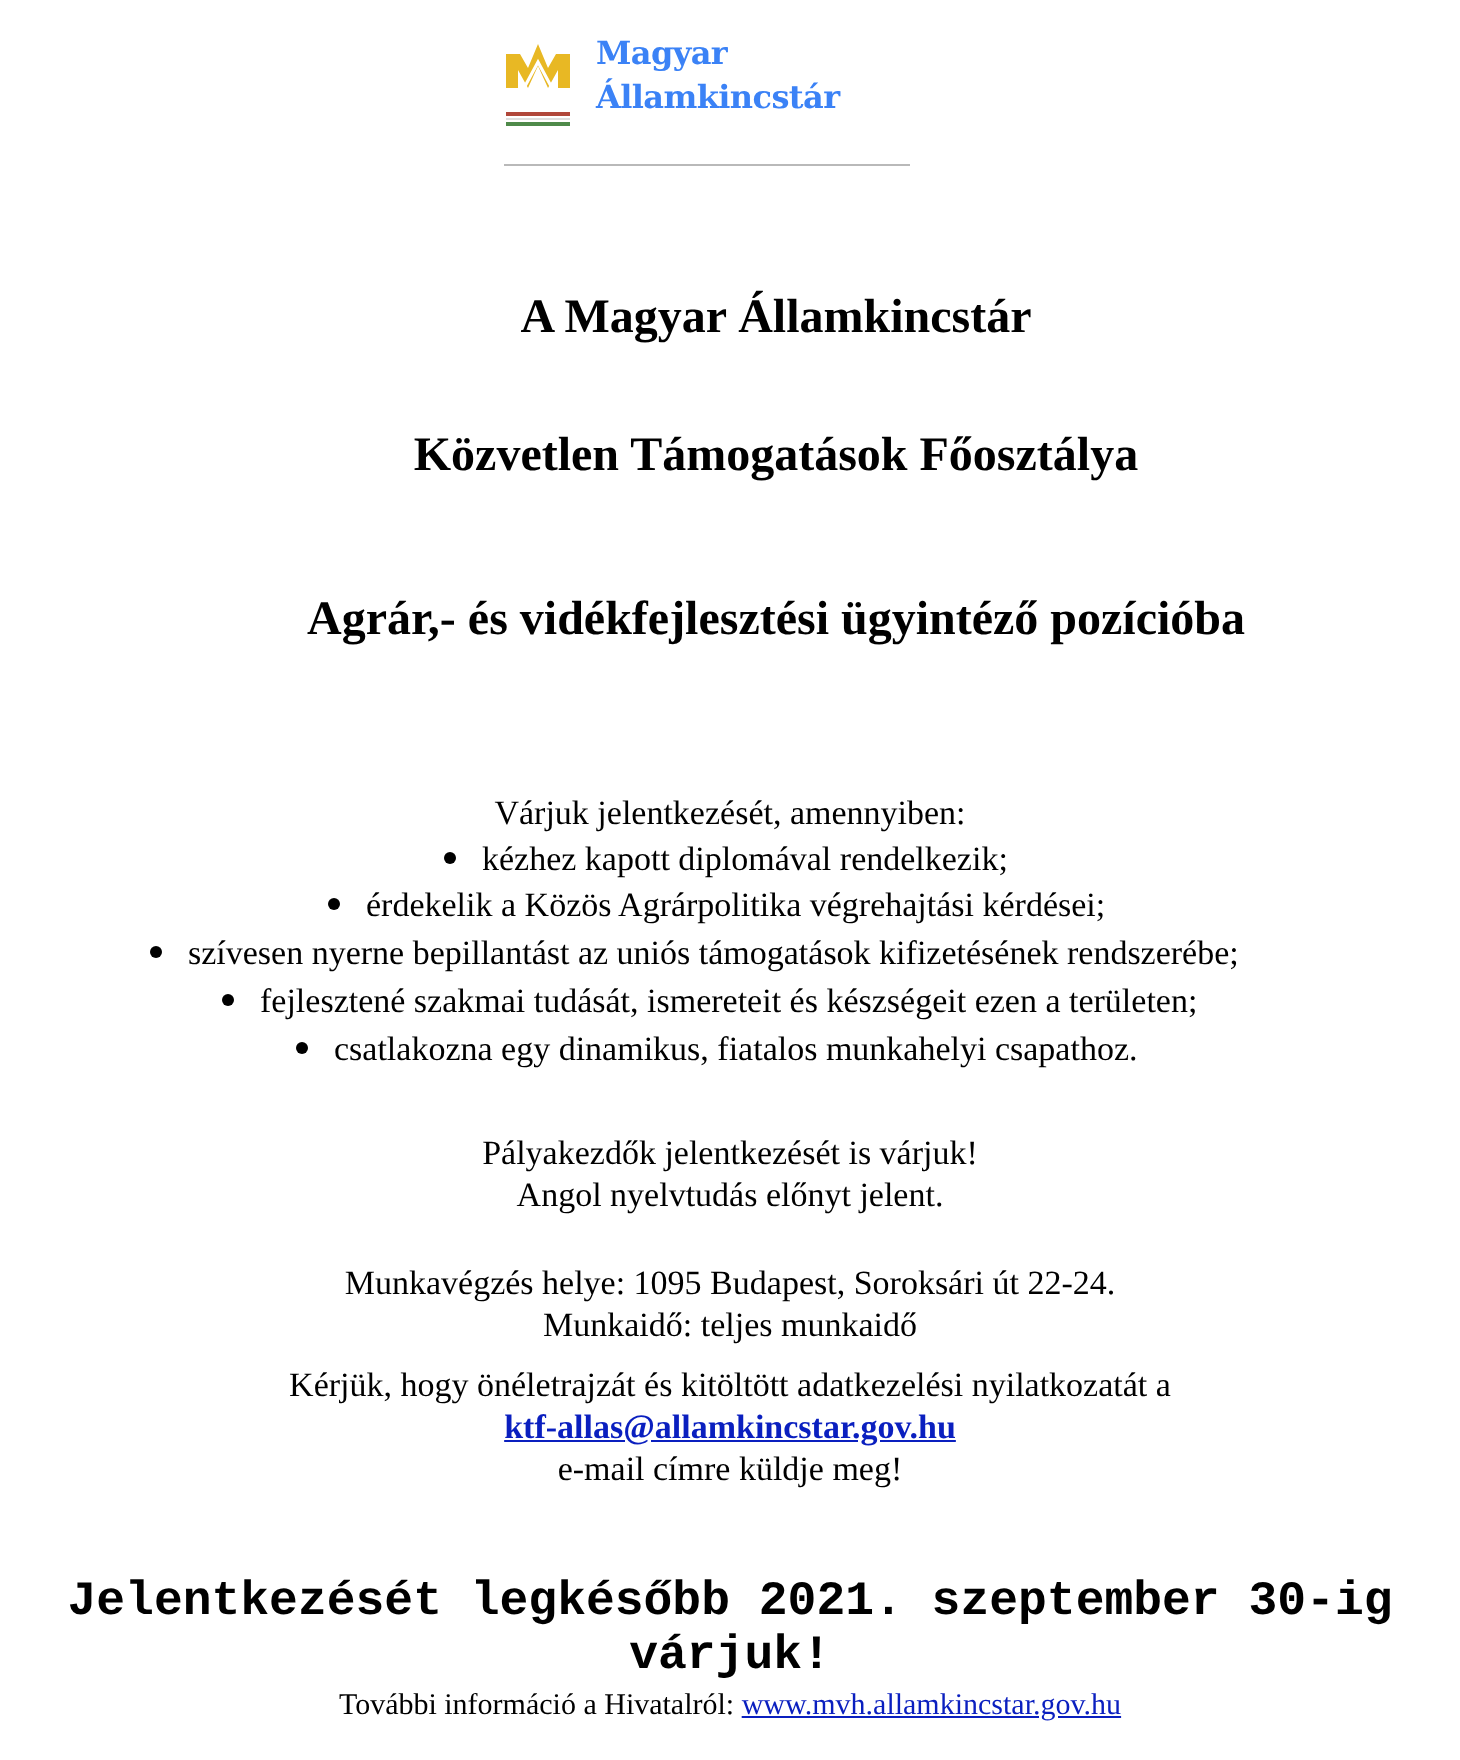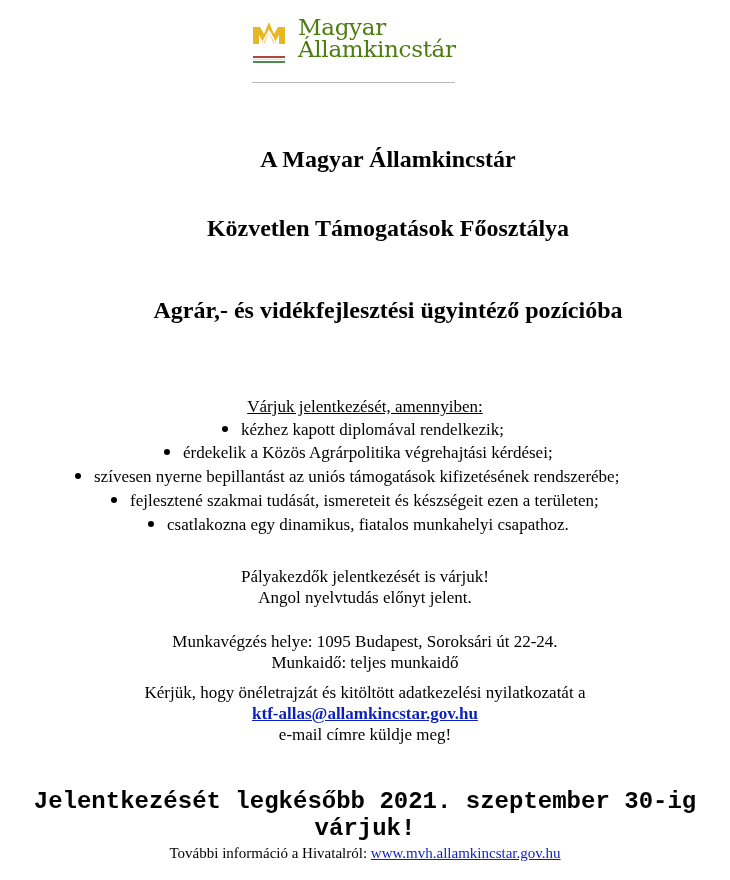--- a/index.html
+++ b/index.html
@@ -1,31 +1,31 @@
 <!DOCTYPE html>
 <html><head>
 <meta charset="utf-8">
 <style>
   html, body { margin:0; padding:0; background:#ffffff; }
   body { width:730px; height:880px; position:relative; overflow:hidden;
          font-family:"Liberation Serif", "DejaVu Serif", serif; color:#000; }
   .logo { position:absolute; left:252px; top:18px; width:210px; height:50px; }
   .logo-mark { position:absolute; left:0; top:0; width:34px; height:48px; }
   .logo-text { position:absolute; left:46px; top:-2px; font-family:"DejaVu Serif", serif;
-               font-weight:normal; color:#4d7c0f; font-size:23px; line-height:22px; letter-spacing:-0.3px; }
+               font-weight:bold; color:#3b82f6; font-size:16px; line-height:22px; letter-spacing:-0.3px; }
   .logo-rule { position:absolute; left:252px; top:82px; width:203px; height:1px; background:#b9b9b9; }
 
   .center { position:absolute; left:0; width:730px; text-align:center; }
   .h1 { font-weight:bold; font-size:24px;padding-left:23px; }
   .body { font-size:17px; line-height:21px; }
   .t1 { top:146px; }
   .t2 { top:215px; }
   .t3 { top:295px; line-height:30px; }
 
-  .intro { top:396px;text-decoration:underline; }
+  .intro { top:396px; }
   .bul { position:absolute; font-size:17px; line-height:21px; white-space:nowrap; }
   .bul .dot { display:inline-block; width:6px; height:6px; border-radius:50%; background:#000;
               vertical-align:middle; margin-right:13px; position:relative; top:-2px; }
   .b1 { left:222px; top:419px; }
   .b2 { left:164px; top:442px; }
   .b3 { left:75px; top:466px; }
   .b4 { left:111px; top:490px; }
   .b5 { left:148px; top:514px; }
 
   .p1 { top:566px; }

